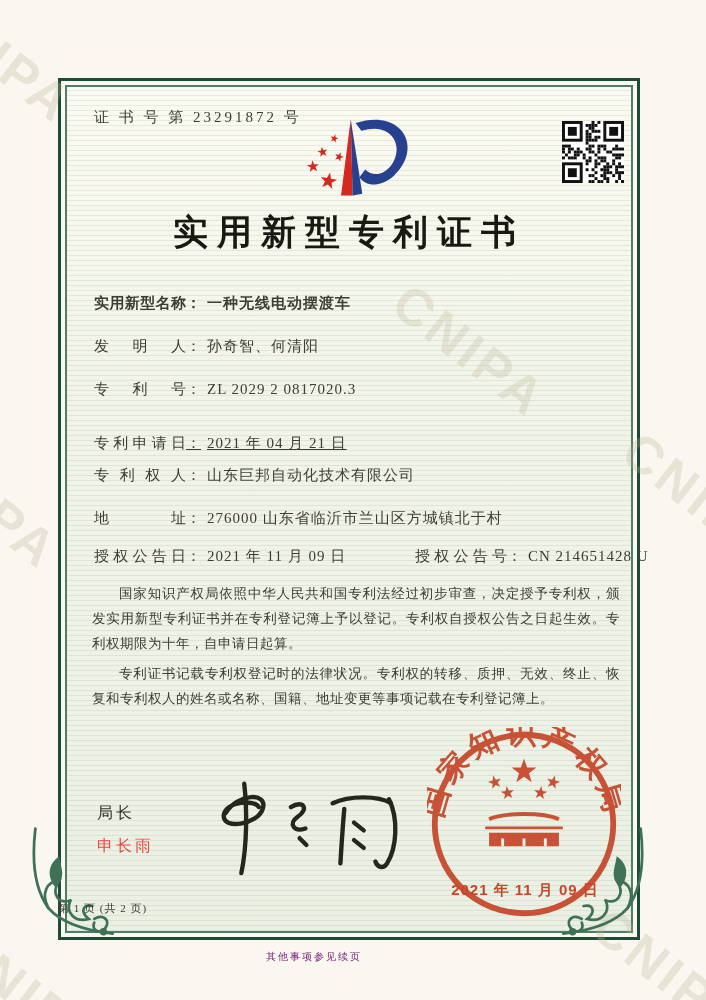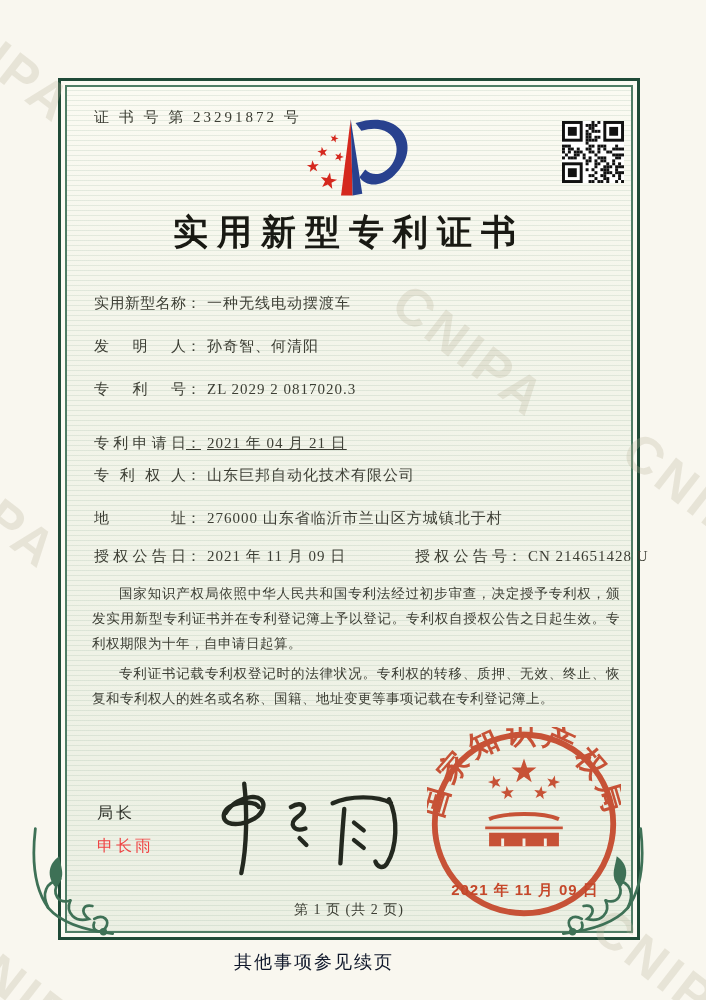--- a/index.html
+++ b/index.html
@@ -33,34 +33,34 @@
   }
   .z2{z-index:2;}
   .z3{z-index:3;}
   #cert-num{left:94px;top:108px;font-size:15px;letter-spacing:3px;color:#3c3e34;}
   #title{left:58px;top:209px;width:582px;text-align:center;
     font-size:35px;font-weight:700;letter-spacing:9px;color:#191913;}
   .field{left:94px;font-size:15px;color:#3c3e34;white-space:nowrap;}
   .flabel{display:inline-block;width:92px;text-align:justify;text-align-last:justify;vertical-align:top;}
   .fcolon{margin-right:6px;}
   .fvalue{letter-spacing:1px;}
-  .f0{top:294px;} .f1{top:337px;} .f2{top:380px;} .f3{top:434px;text-decoration:underline;} .f4{top:466px;} .f5{top:509px;}
+  .f0{top:294px;font-weight:bold;} .f1{top:337px;} .f2{top:380px;} .f3{top:434px;text-decoration:underline;} .f4{top:466px;} .f5{top:509px;}
   .grant1{top:547px;left:94px;} .grant2{top:547px;left:368px;margin-left:47px;}
   #paras{left:92px;top:581px;width:528px;}
   #paras p{margin:0 0 5px 0;font-size:13.5px;line-height:25px;text-indent:2em;
     text-align:justify;letter-spacing:0.5px;color:#3b3d33;}
   #signer-title{left:97px;top:803px;font-size:16px;letter-spacing:3px;color:#2e3129;}
   #signer-name{left:97px;top:836px;font-size:16px;letter-spacing:3px;color:#ef4444;}
   #sig{left:198px;top:776px;}
   #seal{left:427px;top:727px;opacity:0.93;}
   #seal-date{left:420px;top:881px;width:210px;text-align:center;
     font-family:"Liberation Sans","DejaVu Sans",sans-serif;
     font-size:15px;font-weight:bold;letter-spacing:1px;color:#c5472a;}
-  #page-num{left:58px;top:901px;width:582px;text-align:center;font-size:14px;letter-spacing:1px;color:#3a3c32;}
-  #note{left:0;top:950px;width:628px;text-align:center;font-size:18px;letter-spacing:2px;color:#0f172a;}
+  #page-num{left:58px;top:901px;width:582px;text-align:left;font-size:11px;letter-spacing:1px;color:#3a3c32;}
+  #note{left:0;top:950px;width:628px;text-align:center;font-size:10px;letter-spacing:2px;color:#701a75;}
   .flourish{pointer-events:none;}
 </style>
 </head>
 <body>
 
 <div id="page">
 
   <div class="wm" style="left:-55px;top:-22px;">CNIPA</div>
   <div class="wm" style="left:418px;top:272px;">CNIPA</div>
   <div class="wm" style="left:-70px;top:424px;">CNIPA</div>

